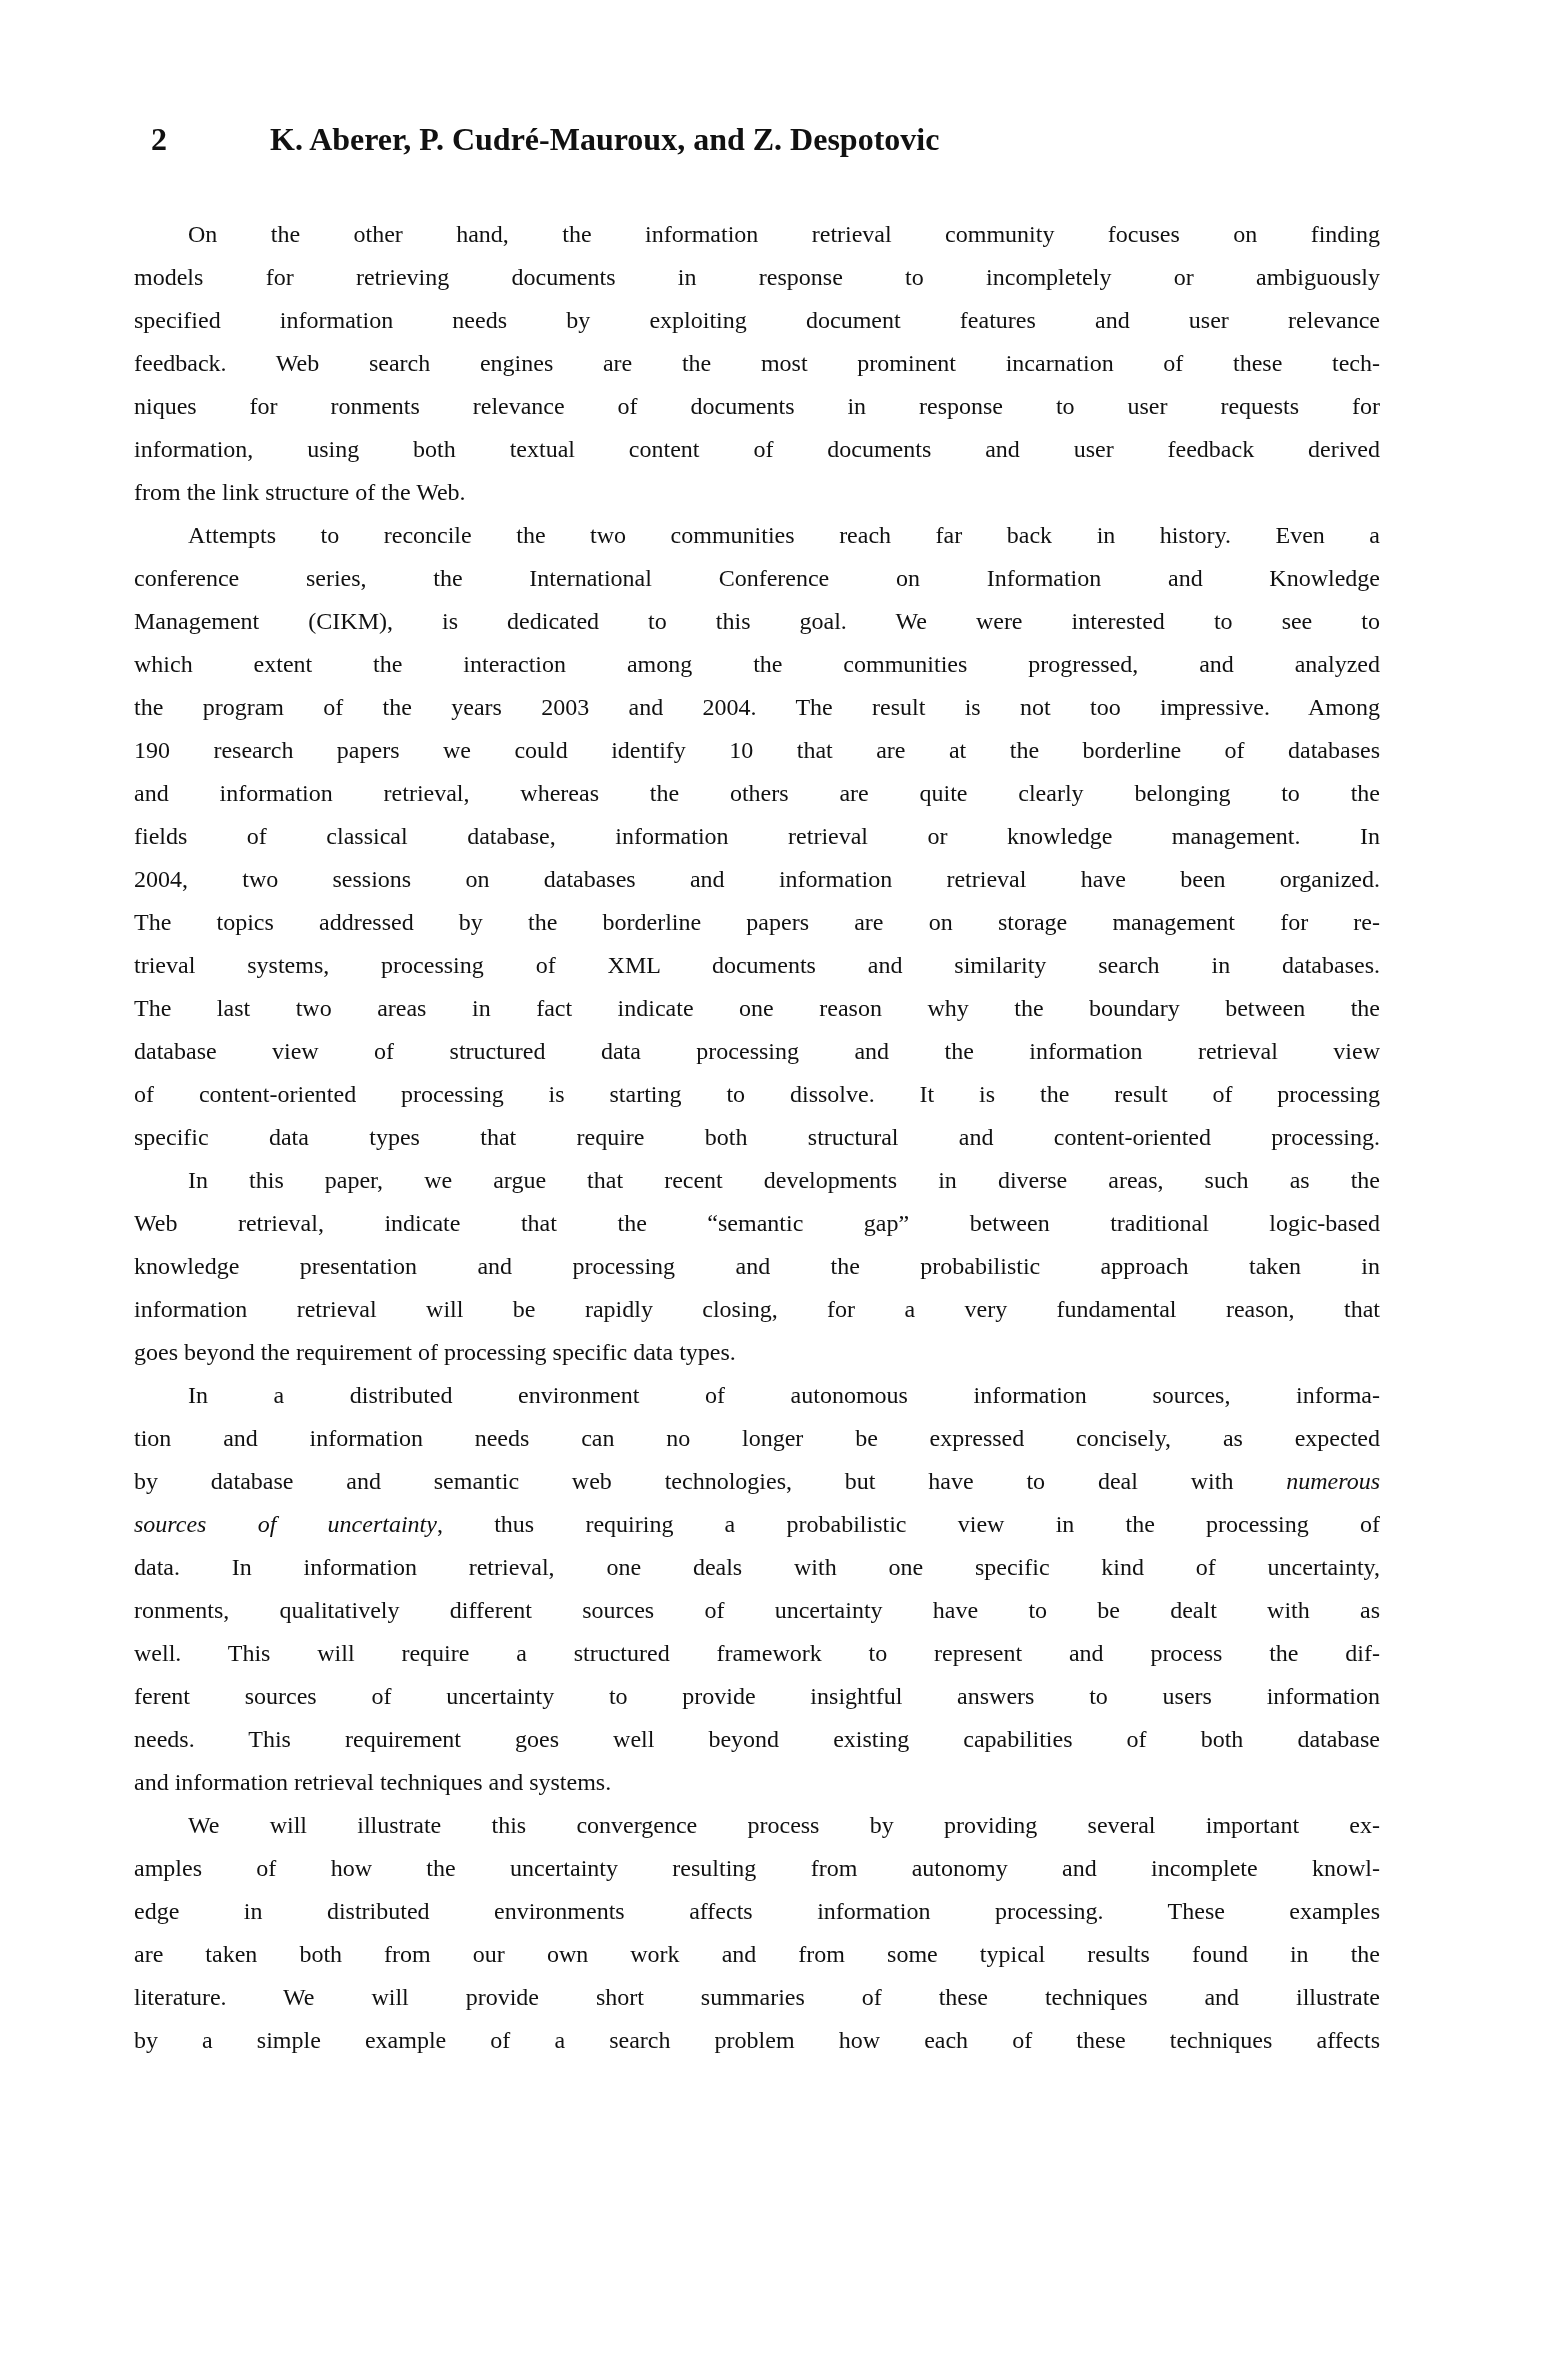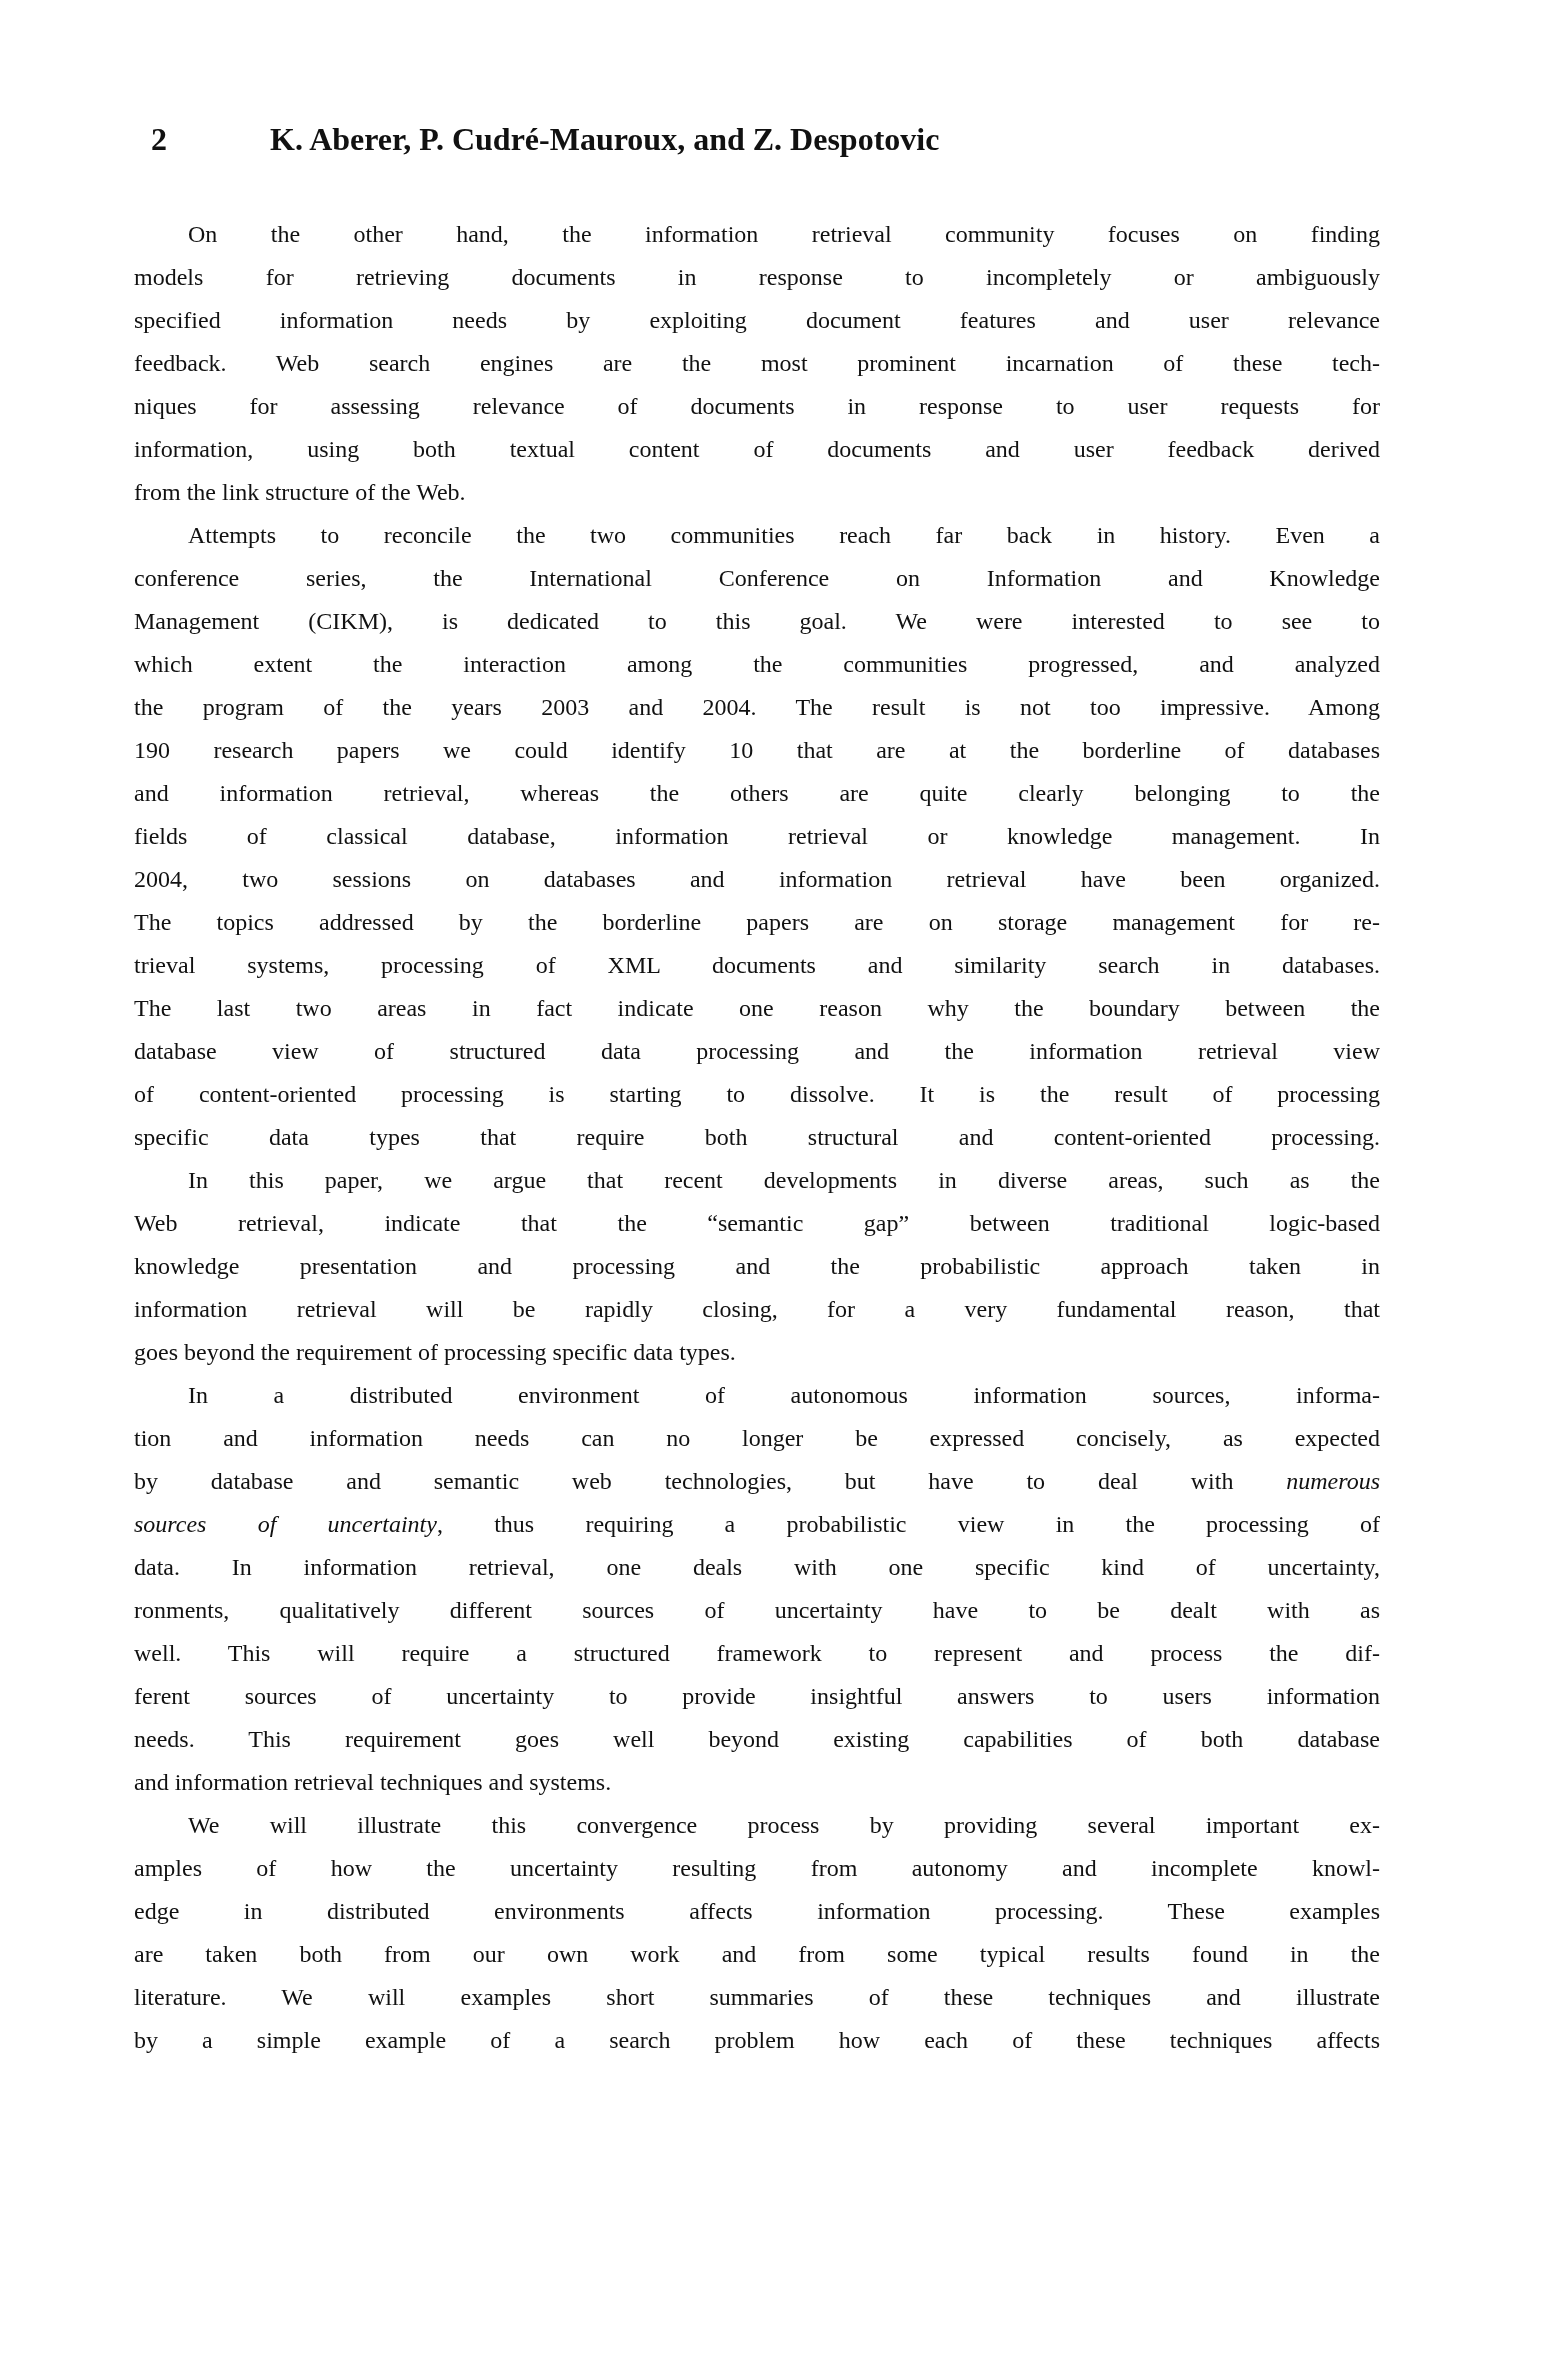--- a/index.html
+++ b/index.html
@@ -22,21 +22,21 @@
   <span class="pno">2</span><span>K. Aberer, P. Cudré-Mauroux, and Z. Despotovic</span>
 </div>
 
 <div class="body-text">
 
   <div>
     <span class="line indent">On the other hand, the information retrieval community focuses on finding</span>
     <span class="line">models for retrieving documents in response to incompletely or ambiguously</span>
     <span class="line">specified information needs by exploiting document features and user relevance</span>
     <span class="line">feedback. Web search engines are the most prominent incarnation of these tech-</span>
-    <span class="line">niques for assessing relevance of documents in response to user requests for</span>
+    <span class="line">niques for ronments relevance of documents in response to user requests for</span>
     <span class="line">information, using both textual content of documents and user feedback derived</span>
     <span class="line last">from the link structure of the Web.</span>
   </div>
 
   <div>
     <span class="line indent">Attempts to reconcile the two communities reach far back in history. Even a</span>
     <span class="line">conference series, the International Conference on Information and Knowledge</span>
     <span class="line">Management (CIKM), is dedicated to this goal. We were interested to see to</span>
     <span class="line">which extent the interaction among the communities progressed, and analyzed</span>
     <span class="line">the program of the years 2003 and 2004. The result is not too impressive. Among</span>
@@ -71,17 +71,17 @@
     <span class="line">ferent sources of uncertainty to provide insightful answers to users information</span>
     <span class="line">needs. This requirement goes well beyond existing capabilities of both database</span>
     <span class="line last">and information retrieval techniques and systems.</span>
   </div>
 
   <div>
     <span class="line indent">We will illustrate this convergence process by providing several important ex-</span>
     <span class="line">amples of how the uncertainty resulting from autonomy and incomplete knowl-</span>
     <span class="line">edge in distributed environments affects information processing. These examples</span>
     <span class="line">are taken both from our own work and from some typical results found in the</span>
-    <span class="line">literature. We will examples short summaries of these techniques and illustrate</span>
+    <span class="line">literature. We will provide short summaries of these techniques and illustrate</span>
     <span class="line">by a simple example of a search problem how each of these techniques affects</span>
   </div>
 </div>
 
 
 </body></html>

